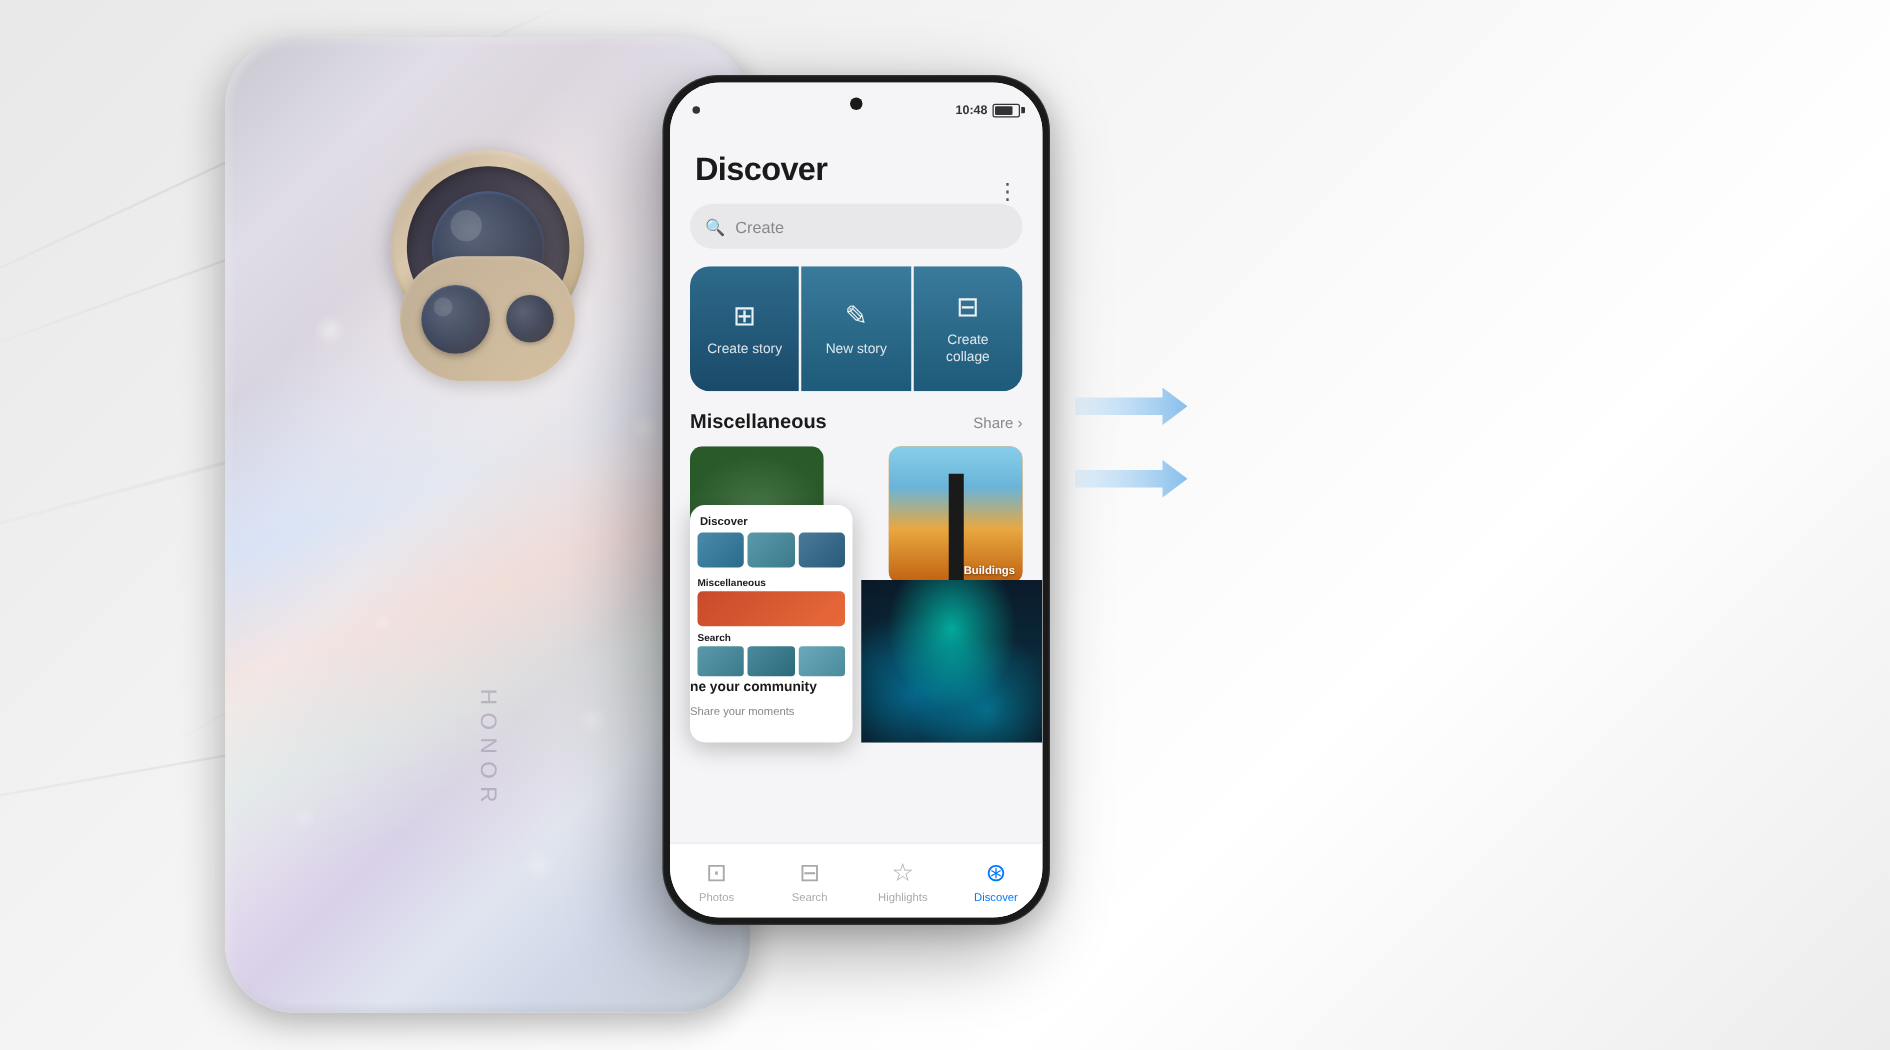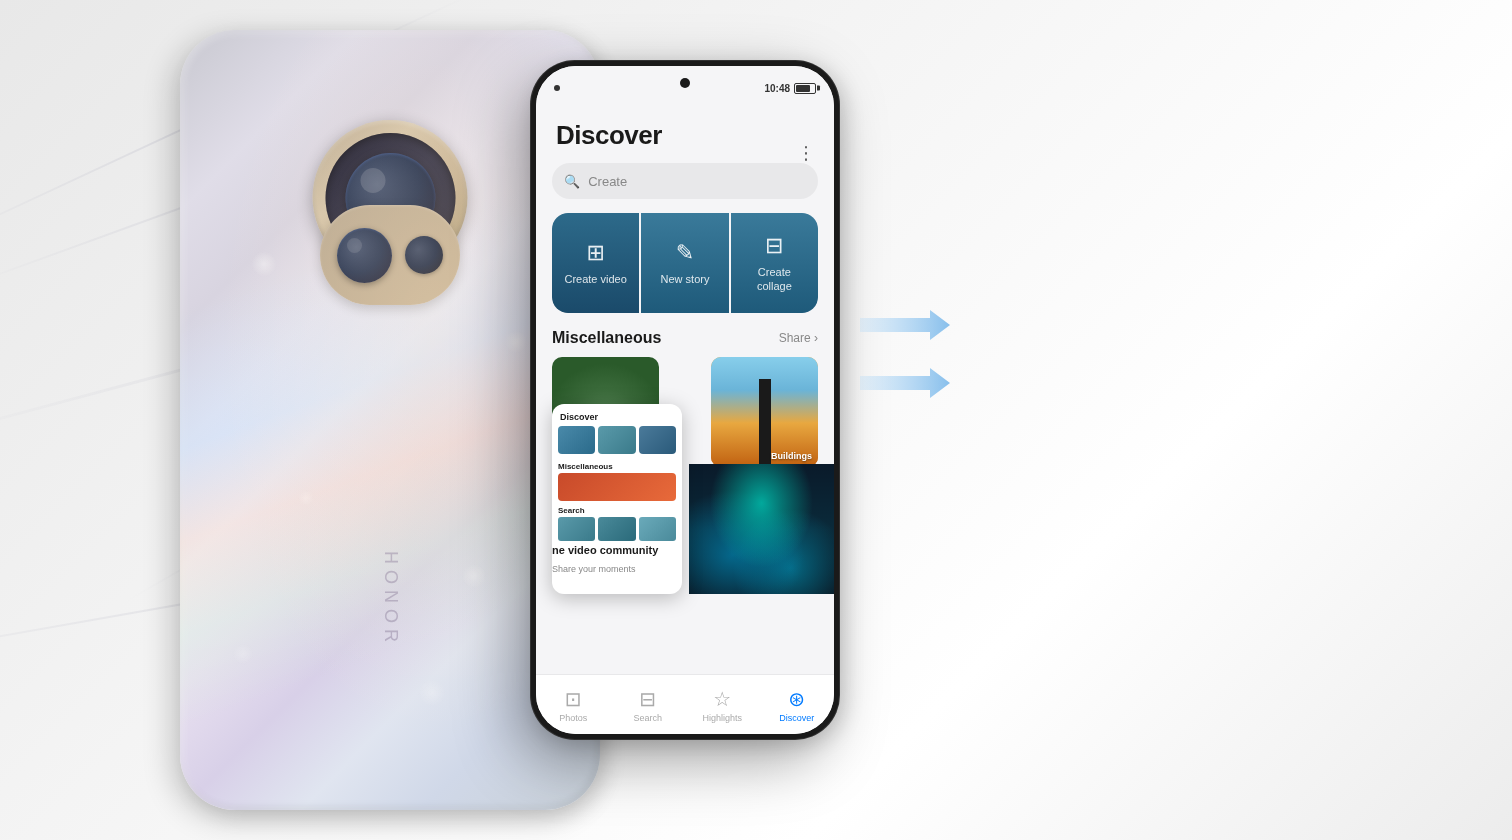--- a/index.html
+++ b/index.html
@@ -700,21 +700,21 @@
         <div class="discover-title">Discover</div>
 
         <div class="search-bar">
           <span class="search-icon-svg">🔍</span>
           <span class="search-text">Create</span>
         </div>
 
         <div class="quick-actions">
           <div class="action-item">
             <div class="action-icon">⊞</div>
-            <div class="action-label">Create video</div>
+            <div class="action-label">Create story</div>
           </div>
           <div class="action-item">
             <div class="action-icon">✎</div>
             <div class="action-label">New story</div>
           </div>
           <div class="action-item">
             <div class="action-icon">⊟</div>
             <div class="action-label">Create<br>collage</div>
           </div>
         </div>
@@ -747,21 +747,21 @@
           <div class="nested-row2">
             <div class="nested-img-md nested-img-d"></div>
             <div class="nested-img-md nested-img-e"></div>
             <div class="nested-img-md nested-img-f"></div>
           </div>
         </div>
 
         <div class="aurora-img"></div>
 
         <div class="video-text">
-          <span>ne video community</span>
+          <span>ne your community</span>
         </div>
         <div class="share-text">
           <span>Share your moments</span>
         </div>
 
       </div>
 
       <div class="bottom-nav">
         <div class="nav-item">
           <span class="nav-icon">⊡</span>

